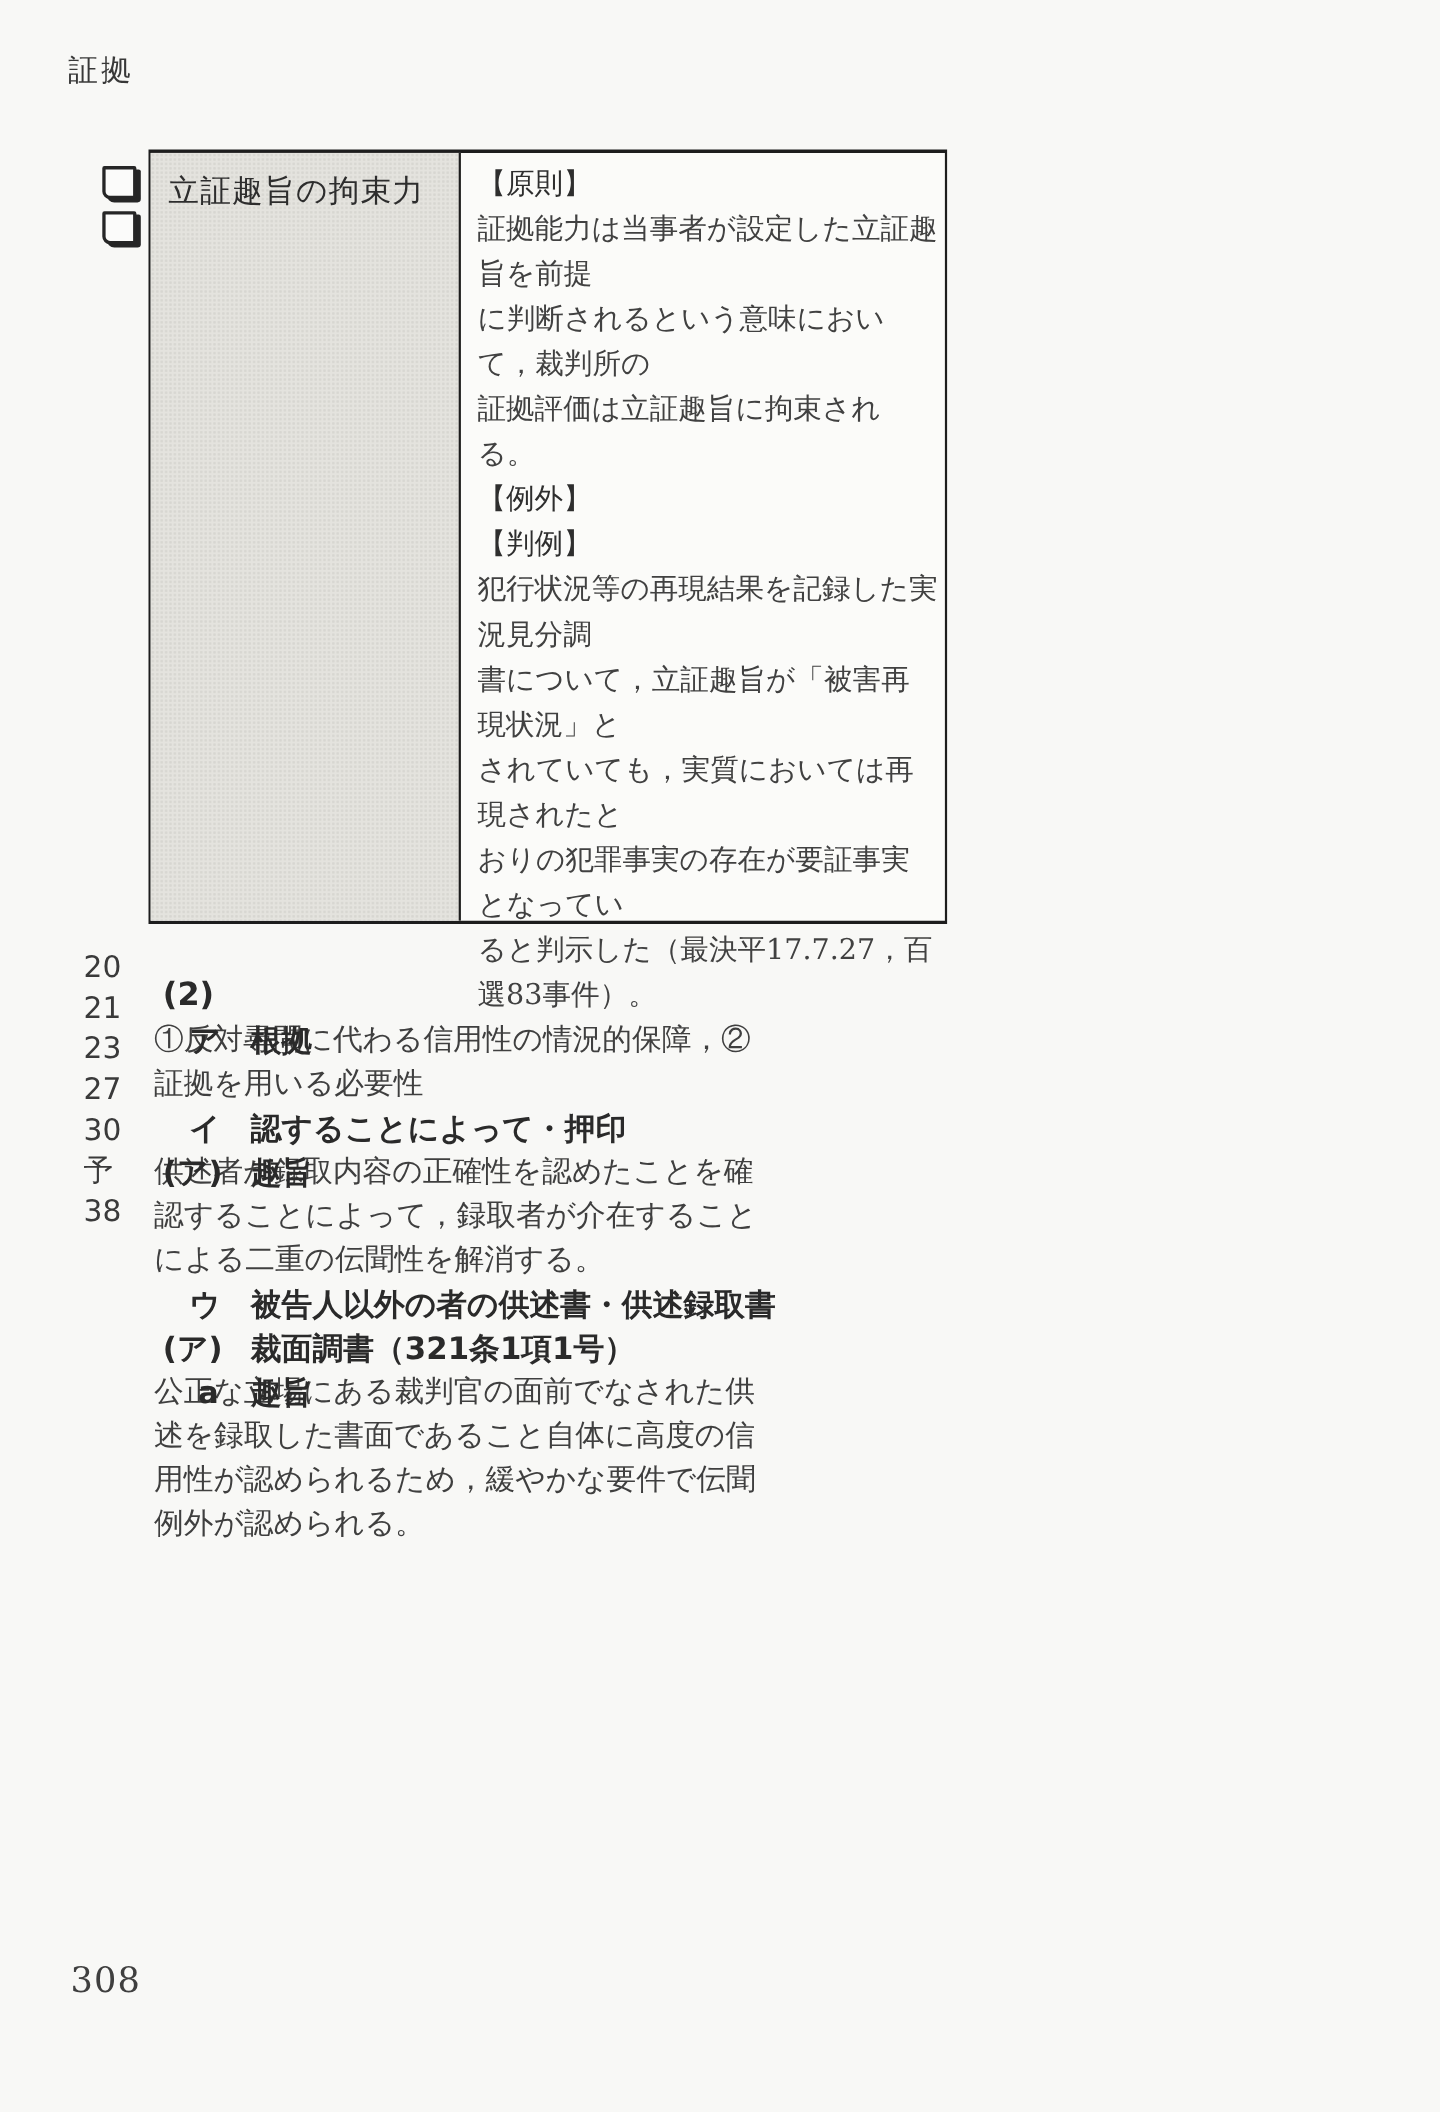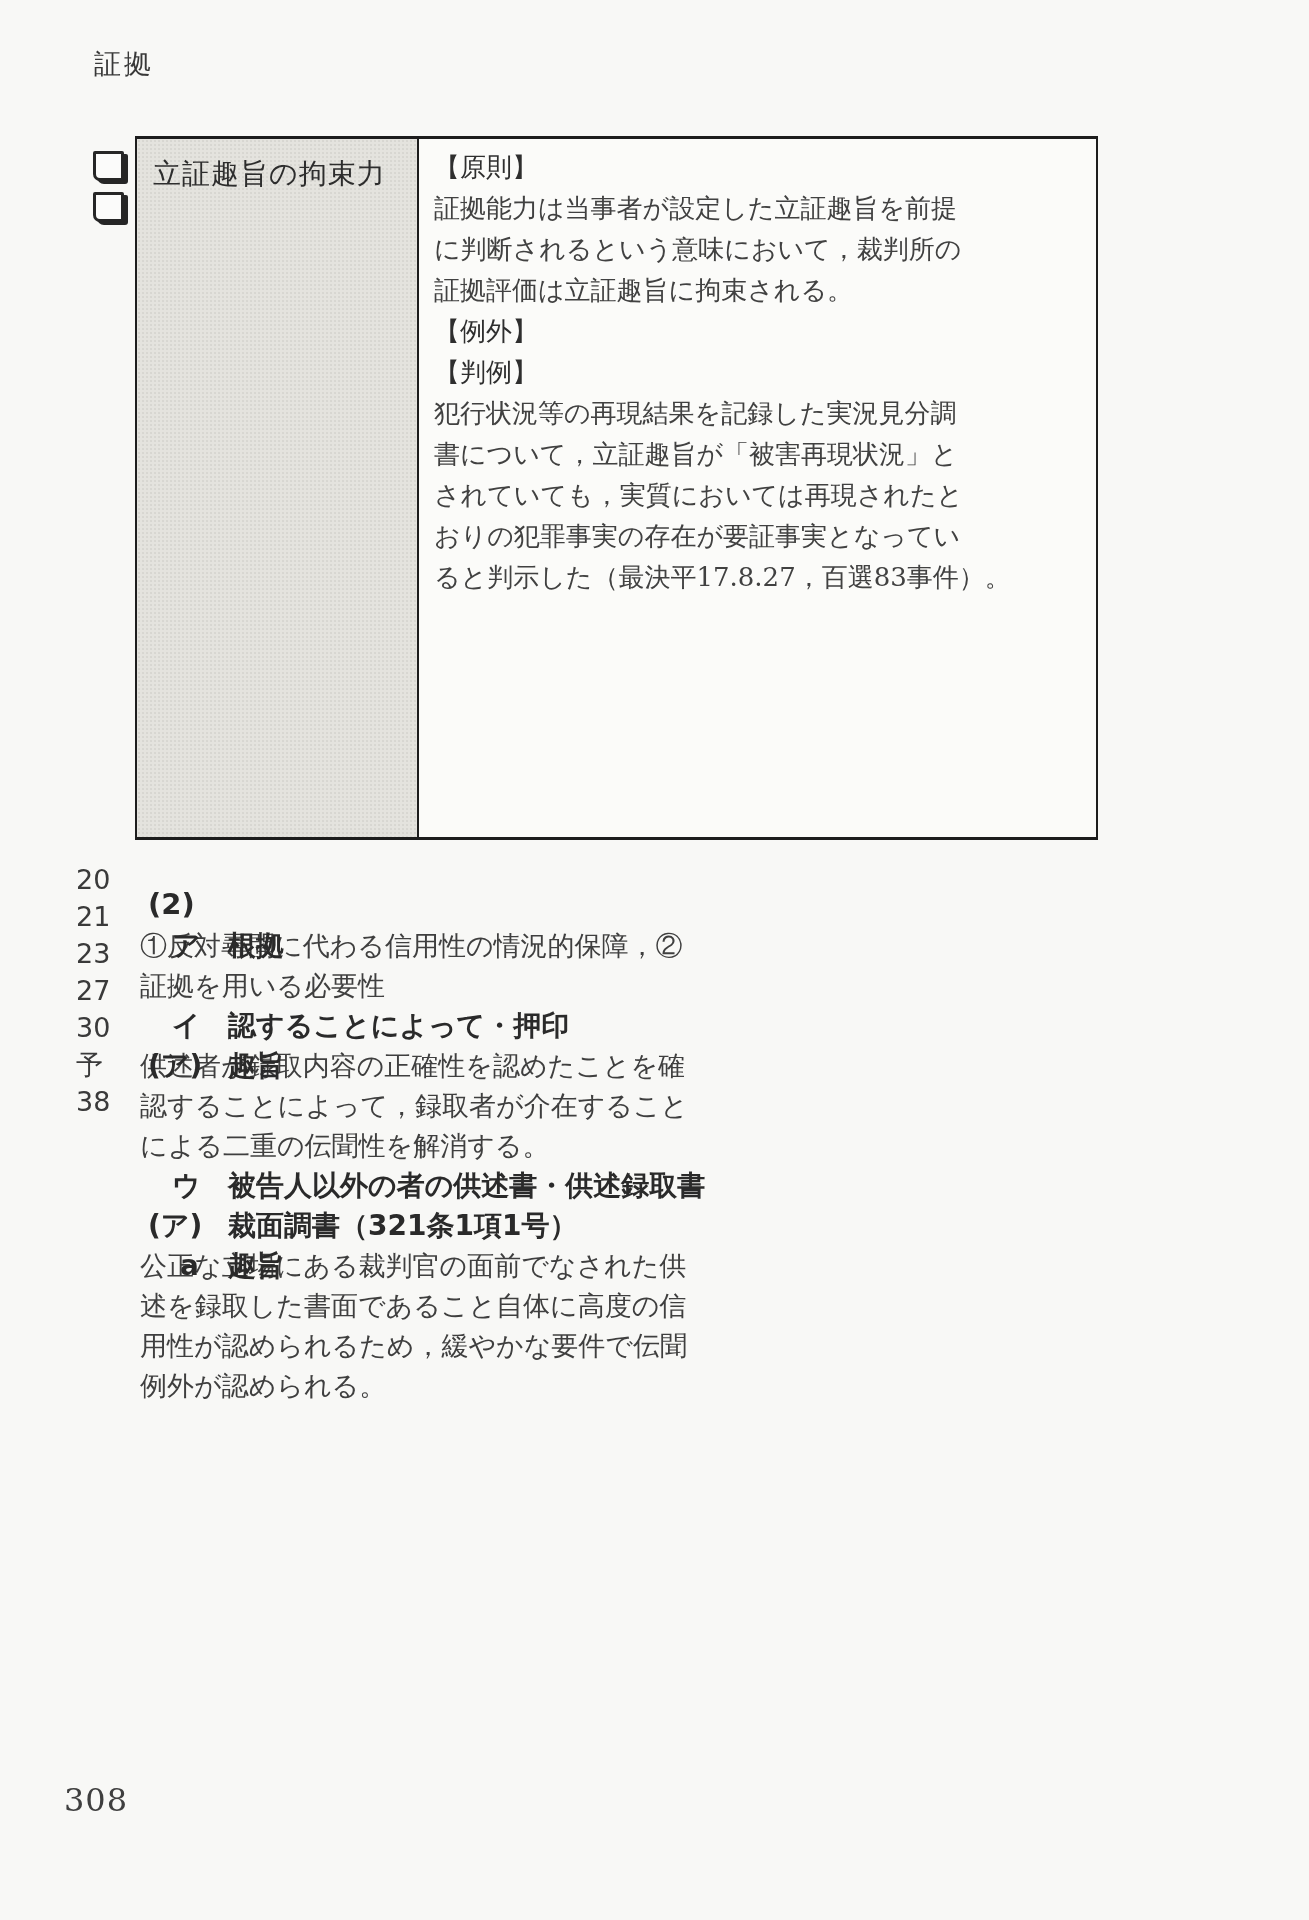--- a/index.html
+++ b/index.html
@@ -10,37 +10,37 @@
     background:#f8f8f6;
     overflow:hidden;
     font-family:"DejaVu Serif","Liberation Serif",serif;
     color:#3e3e3e;
   }
   .sans{font-family:"DejaVu Sans","Liberation Sans",sans-serif;}
 
   
   .running-head{
     position:absolute;left:62px;top:46px;
-    font-size:27px;letter-spacing:3px;color:#383838;font-weight:500;margin-left:32px;
+    font-size:27px;letter-spacing:3px;color:#383838;font-weight:500;
   }
 
   
   .checkbox-col{position:absolute;left:93px;top:151px;}
   .checkbox{
     width:25px;height:24px;background:#fbfbfa;
     border:3px solid #262626;
     border-radius:2px 2px 3px 7px;
     box-shadow:4px 3px 0 #262626;
     margin-bottom:11px;
   }
 
   
   .summary-table{
     position:absolute;left:135px;top:136px;
-    width:963px;height:704px;
+    width:726px;height:704px;
     border:2px solid #1d1d1d;border-top-width:3px;border-bottom-width:3px;
     box-sizing:border-box;
     display:flex;
     background:#fbfbf9;
   }
   .cell-topic{
     width:282px;flex:0 0 282px;box-sizing:border-box;
     background:#e4e3de;
     background-image:radial-gradient(rgba(160,160,152,.18) 1px, transparent 1.4px);
     background-size:4px 4px;
@@ -114,21 +114,21 @@
       <div class="marker">【原則】</div>
       <div class="cell-body">証拠能力は当事者が設定した立証趣旨を前提
 に判断されるという意味において，裁判所の
 証拠評価は立証趣旨に拘束される。</div>
       <div class="marker">【例外】</div>
       <div class="marker">【判例】</div>
       <div class="cell-body">犯行状況等の再現結果を記録した実況見分調
 書について，立証趣旨が「被害再現状況」と
 されていても，実質においては再現されたと
 おりの犯罪事実の存在が要証事実となってい
-ると判示した（最決平17.8.27，百選83事件）。</div>
+ると判示した（最決平17.7.27，百選83事件）。</div>
     </div>
   </div>
 
   <div class="years">
     <div>20</div>
     <div>21</div>
     <div>23</div>
     <div>27</div>
     <div>30</div>
     <div>予</div>

